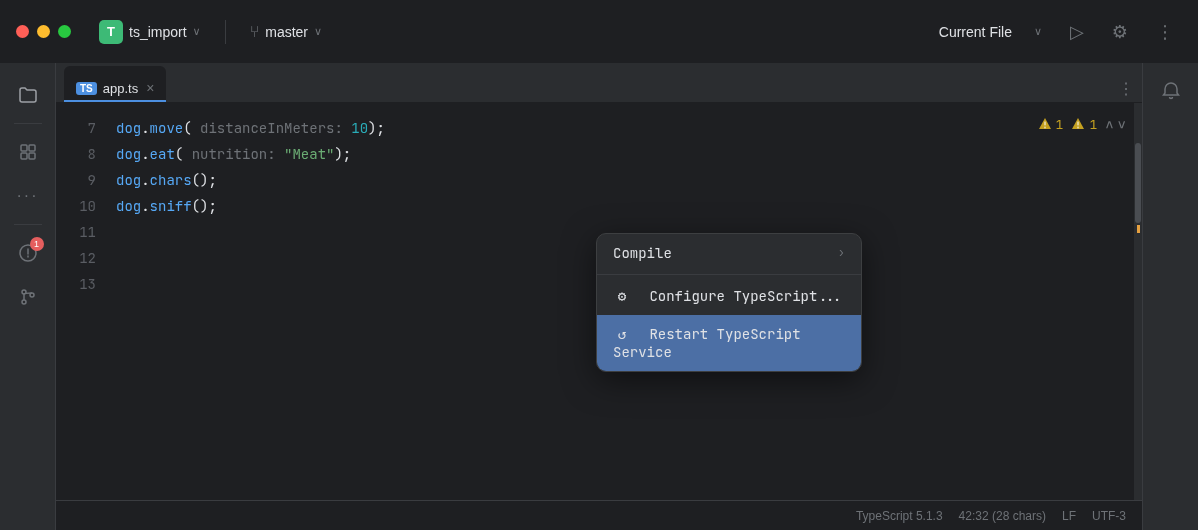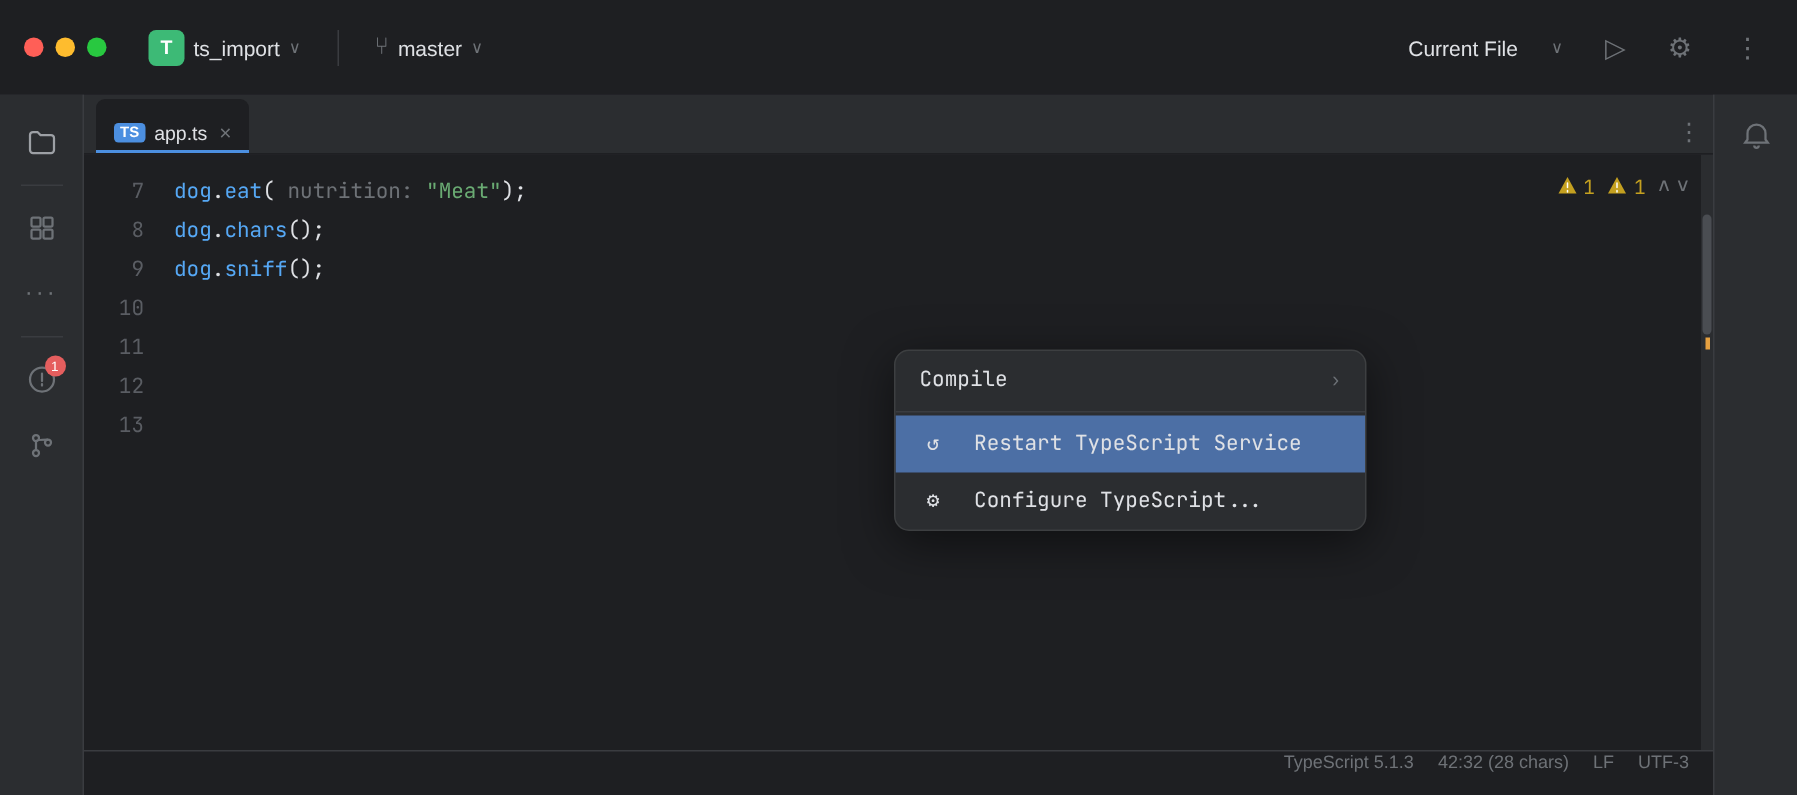--- a/index.html
+++ b/index.html
@@ -328,21 +328,21 @@
       height: 8px;
       background: #e5a040;
       margin: 2px auto 0;
     }
 
     
     .context-menu {
       position: absolute;
       left: 540px;
       top: 130px;
-      width: 315px;
+      width: 266px;
       background: #2b2d30;
       border: 1px solid #3d3f41;
       border-radius: 10px;
       box-shadow: 0 8px 32px rgba(0,0,0,0.5);
       z-index: 100;
       overflow: hidden;
     }
     .menu-item {
       display: flex;
       align-items: center;
@@ -374,21 +374,21 @@
       color: #6e7277;
       font-size: 12px;
     }
 
     
     .status-bar {
       height: 30px;
       background: #1e1f22;
       border-top: 1px solid #3a3c40;
       display: flex;
-      align-items: flex-start;
+      align-items: center;
       justify-content: flex-end;
       padding: 0 16px;
       gap: 16px;
       font-size: 12px;
       color: #6e7277;
       flex-shrink: 0;
     }
     .status-item {
       cursor: pointer;
     }
@@ -485,20 +485,23 @@
         <div>8</div>
         <div>9</div>
         <div>10</div>
         <div>11</div>
         <div>12</div>
         <div>13</div>
       </div>
 
       <div class="code-content">
 
+        <div class="code-line">
+          <span class="fn">dog</span><span class="punct">.</span><span class="fn">move</span><span class="punct">(</span><span> </span><span class="param-hint">distanceInMeters:</span><span> </span><span class="num">10</span><span class="punct">);</span>
+        </div>
 
         <div class="code-line">
           <span class="fn">dog</span><span class="punct">.</span><span class="fn">eat</span><span class="punct">(</span><span> </span><span class="param-hint">nutrition:</span><span> </span><span class="str">"Meat"</span><span class="punct">);</span>
         </div>
 
         <div class="code-line">
           <span class="fn">dog</span><span class="punct">.</span><span class="fn">chars</span><span class="punct">();</span>
         </div>
 
         <div class="code-line">
@@ -537,31 +540,31 @@
       </div>
 
       <div class="context-menu">
 
         <div class="menu-item">
           <span>Compile</span>
           <span class="menu-arrow">›</span>
         </div>
         <div class="menu-divider"></div>
 
+        <div class="menu-item">
+          <span>
+            <span class="menu-icon">⚙</span>
+            <span>Configure TypeScript...</span>
+          </span>
+        </div>
+
         <div class="menu-item highlighted">
           <span>
             <span class="menu-icon">↺</span>
             <span>Restart TypeScript Service</span>
-          </span>
-        </div>
-
-        <div class="menu-item">
-          <span>
-            <span class="menu-icon">⚙</span>
-            <span>Configure TypeScript...</span>
           </span>
         </div>
       </div>
     </div>
 
     <div class="status-bar">
       <span class="status-item">TypeScript 5.1.3</span>
       <span class="status-item">42:32 (28 chars)</span>
       <span class="status-item">LF</span>
       <span class="status-item">UTF-3</span>

